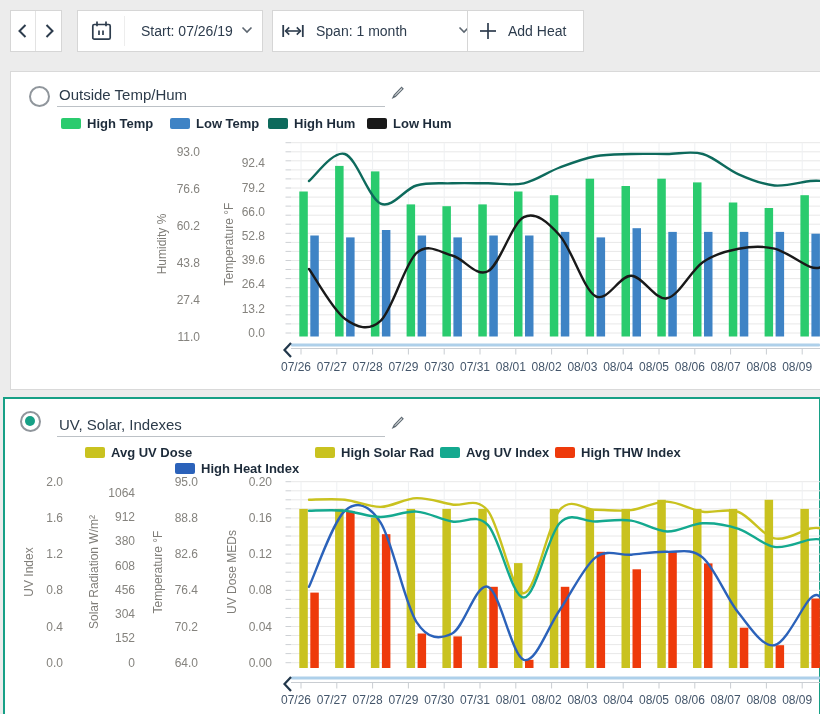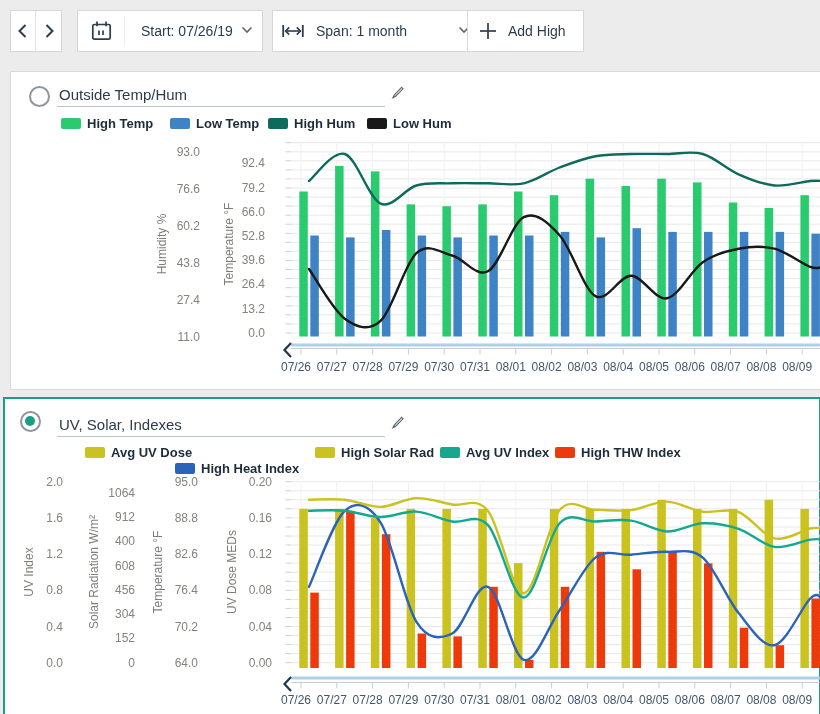--- a/index.html
+++ b/index.html
@@ -105,21 +105,21 @@
       </svg>
     </div>
 
     <div class="tbg add">
       <span class="pluswrap">
         <svg width="18" height="18" viewBox="0 0 18 18">
           <line x1="9" y1="1" x2="9" y2="17" stroke="#2d3c4d" stroke-width="1.7"></line>
           <line x1="1" y1="9" x2="17" y2="9" stroke="#2d3c4d" stroke-width="1.7"></line>
         </svg>
       </span>
-      <span class="tb-label">Add High</span>
+      <span class="tb-label">Add Heat</span>
     </div>
   </div>
 
   <section class="panel p1"></section>
   <section class="panel p2" id="panel2" style="border-color: rgb(23, 160, 134);"></section>
 
   <div class="radio r1"></div>
   <div class="ctitle t1">Outside Temp/Hum</div>
   <div class="underline u1"></div>
   <div class="pencil pe1">
@@ -230,21 +230,21 @@
       <span class="xlabel" style="left: 774.2px; top: 693px;">08/09</span>
       <span class="ytick" style="left: 3px; top: 474.7px;">2.0</span>
       <span class="ytick" style="left: 3px; top: 510.9px;">1.6</span>
       <span class="ytick" style="left: 3px; top: 547.1px;">1.2</span>
       <span class="ytick" style="left: 3px; top: 583.3px;">0.8</span>
       <span class="ytick" style="left: 3px; top: 619.5px;">0.4</span>
       <span class="ytick" style="left: 3px; top: 655.7px;">0.0</span>
       <span class="axis-name" style="left: 29px; top: 572px;">UV Index</span>
       <span class="ytick" style="left: 75px; top: 485.7px;">1064</span>
       <span class="ytick" style="left: 75px; top: 509.986px;">912</span>
-      <span class="ytick" style="left: 75px; top: 534.271px;">400</span>
+      <span class="ytick" style="left: 75px; top: 534.271px;">380</span>
       <span class="ytick" style="left: 75px; top: 558.557px;">608</span>
       <span class="ytick" style="left: 75px; top: 582.843px;">456</span>
       <span class="ytick" style="left: 75px; top: 607.129px;">304</span>
       <span class="ytick" style="left: 75px; top: 631.414px;">152</span>
       <span class="ytick" style="left: 75px; top: 655.7px;">0</span>
       <span class="axis-name" style="left: 94px; top: 572px;">Solar Radiation W/m²</span>
       <span class="ytick" style="left: 138px; top: 474.7px;">95.0</span>
       <span class="ytick" style="left: 138px; top: 510.9px;">88.8</span>
       <span class="ytick" style="left: 138px; top: 547.1px;">82.6</span>
       <span class="ytick" style="left: 138px; top: 583.3px;">76.4</span>

